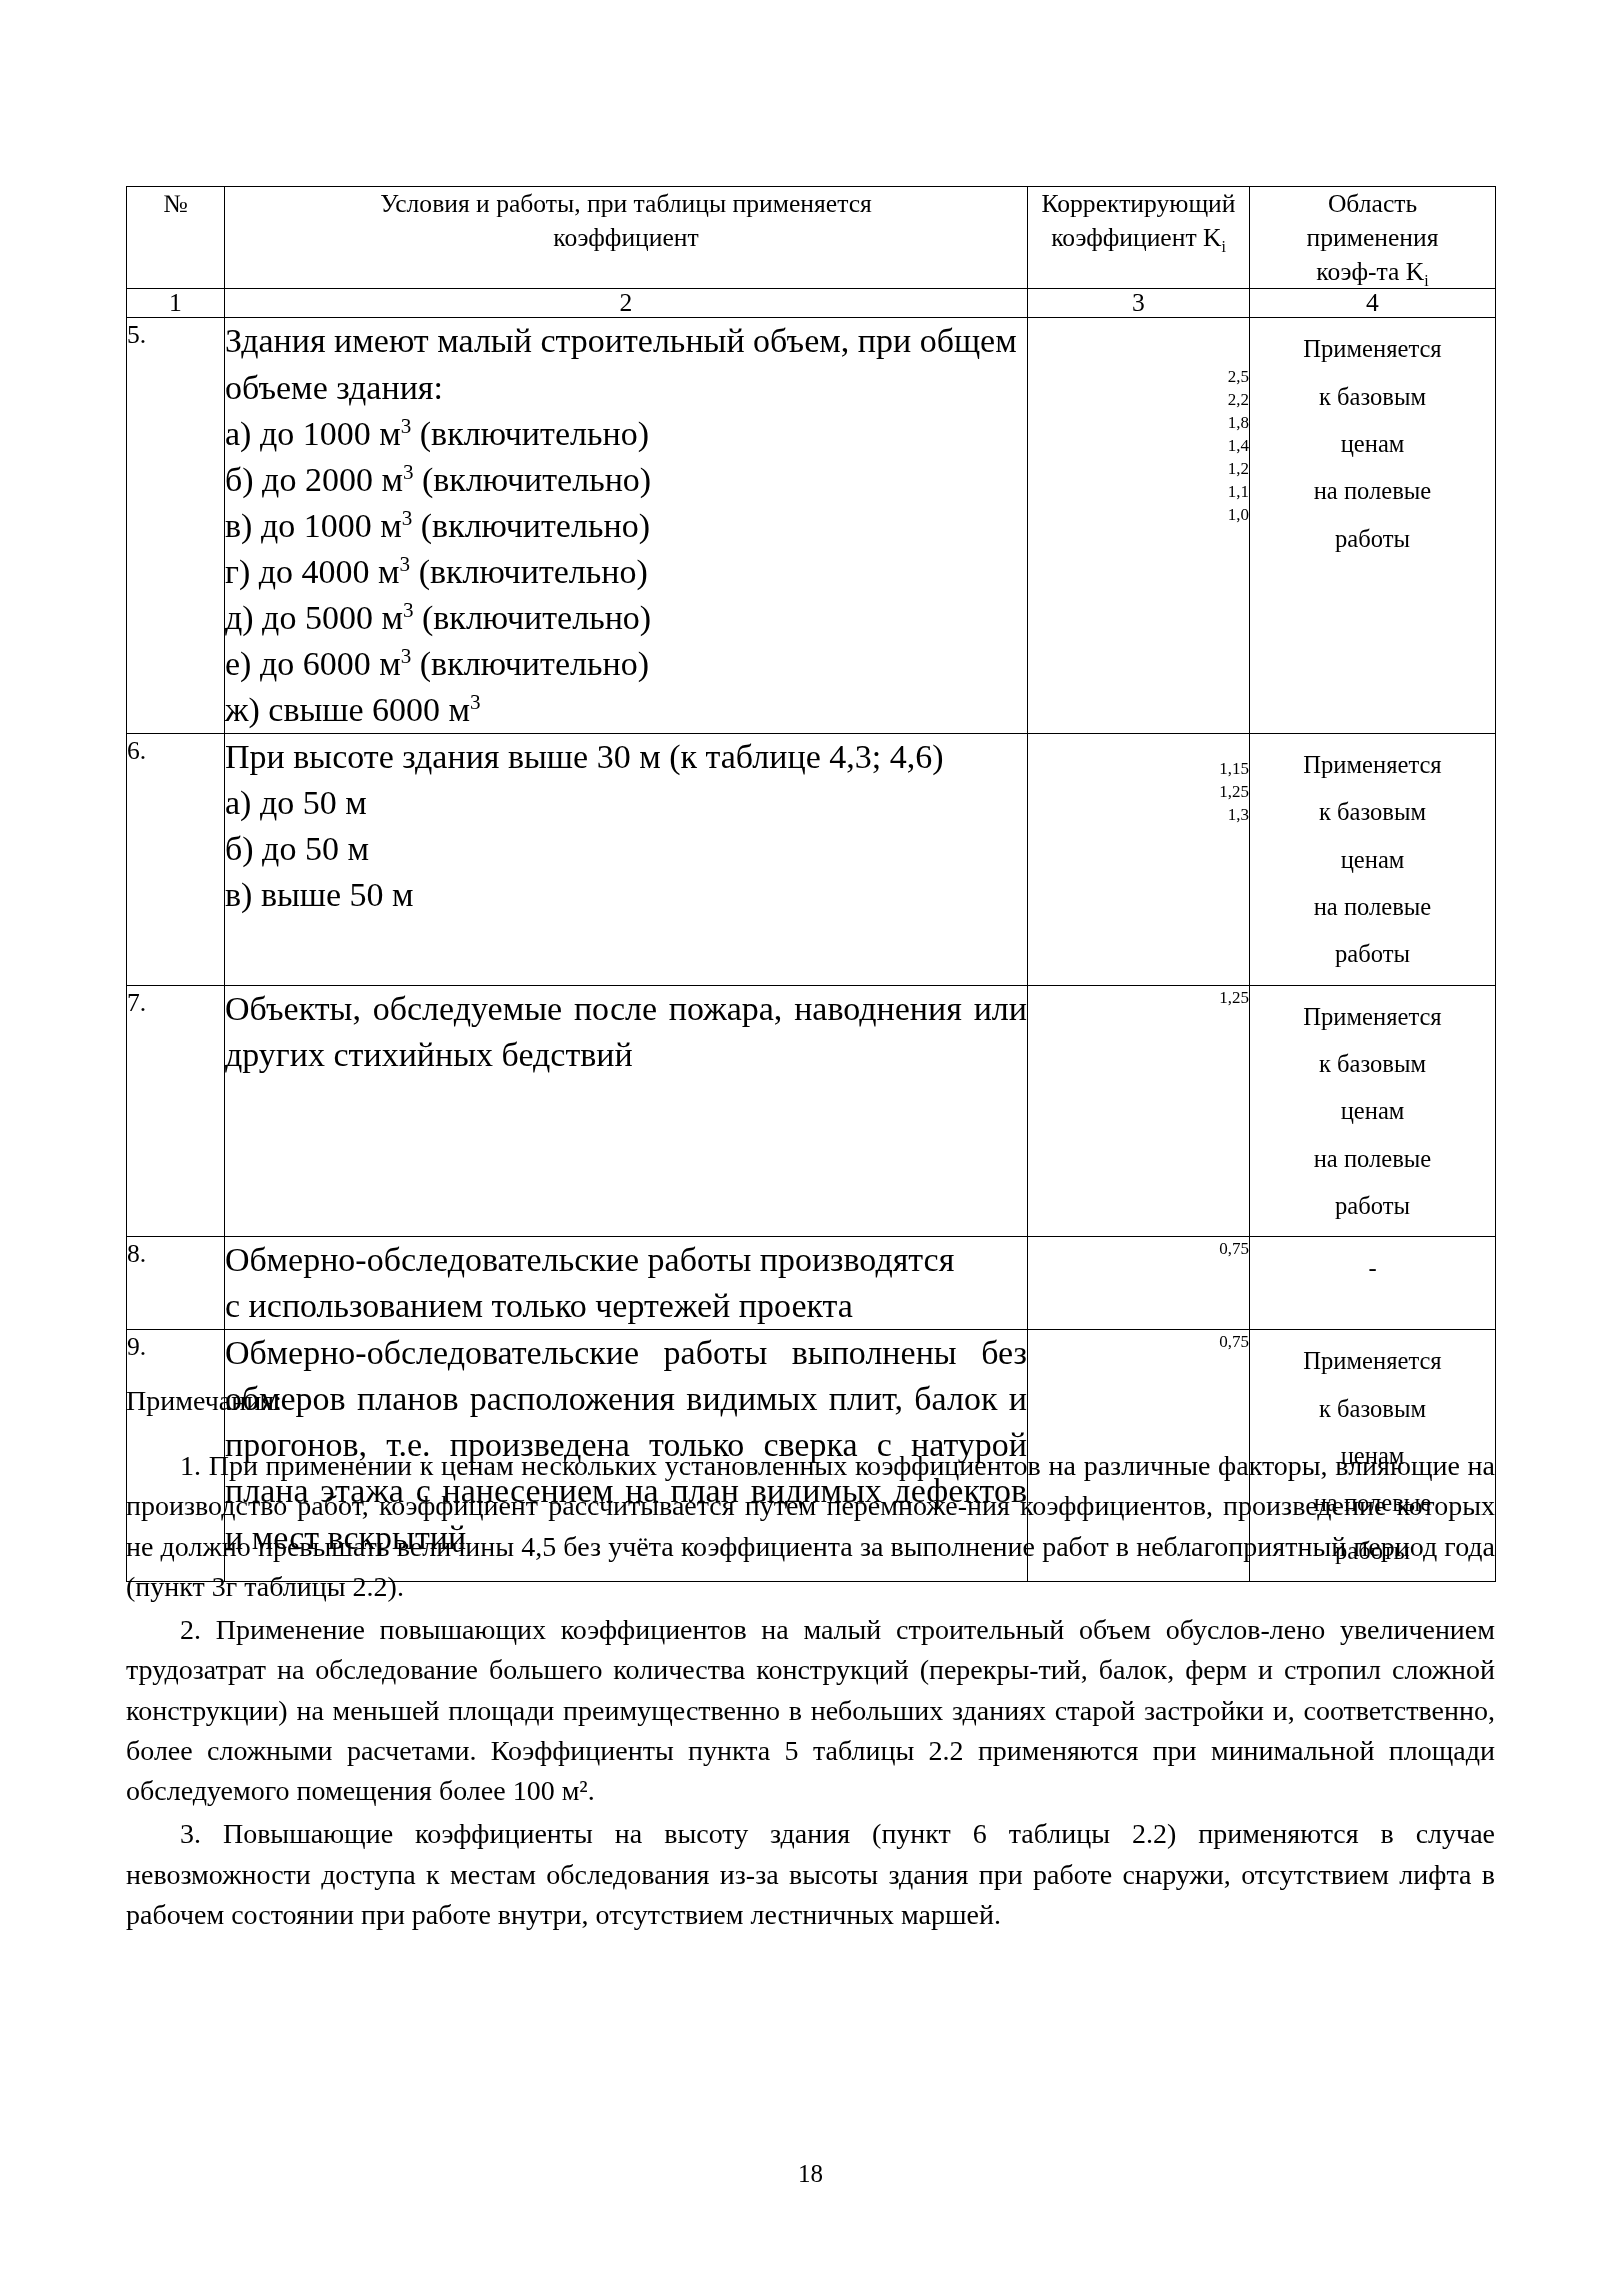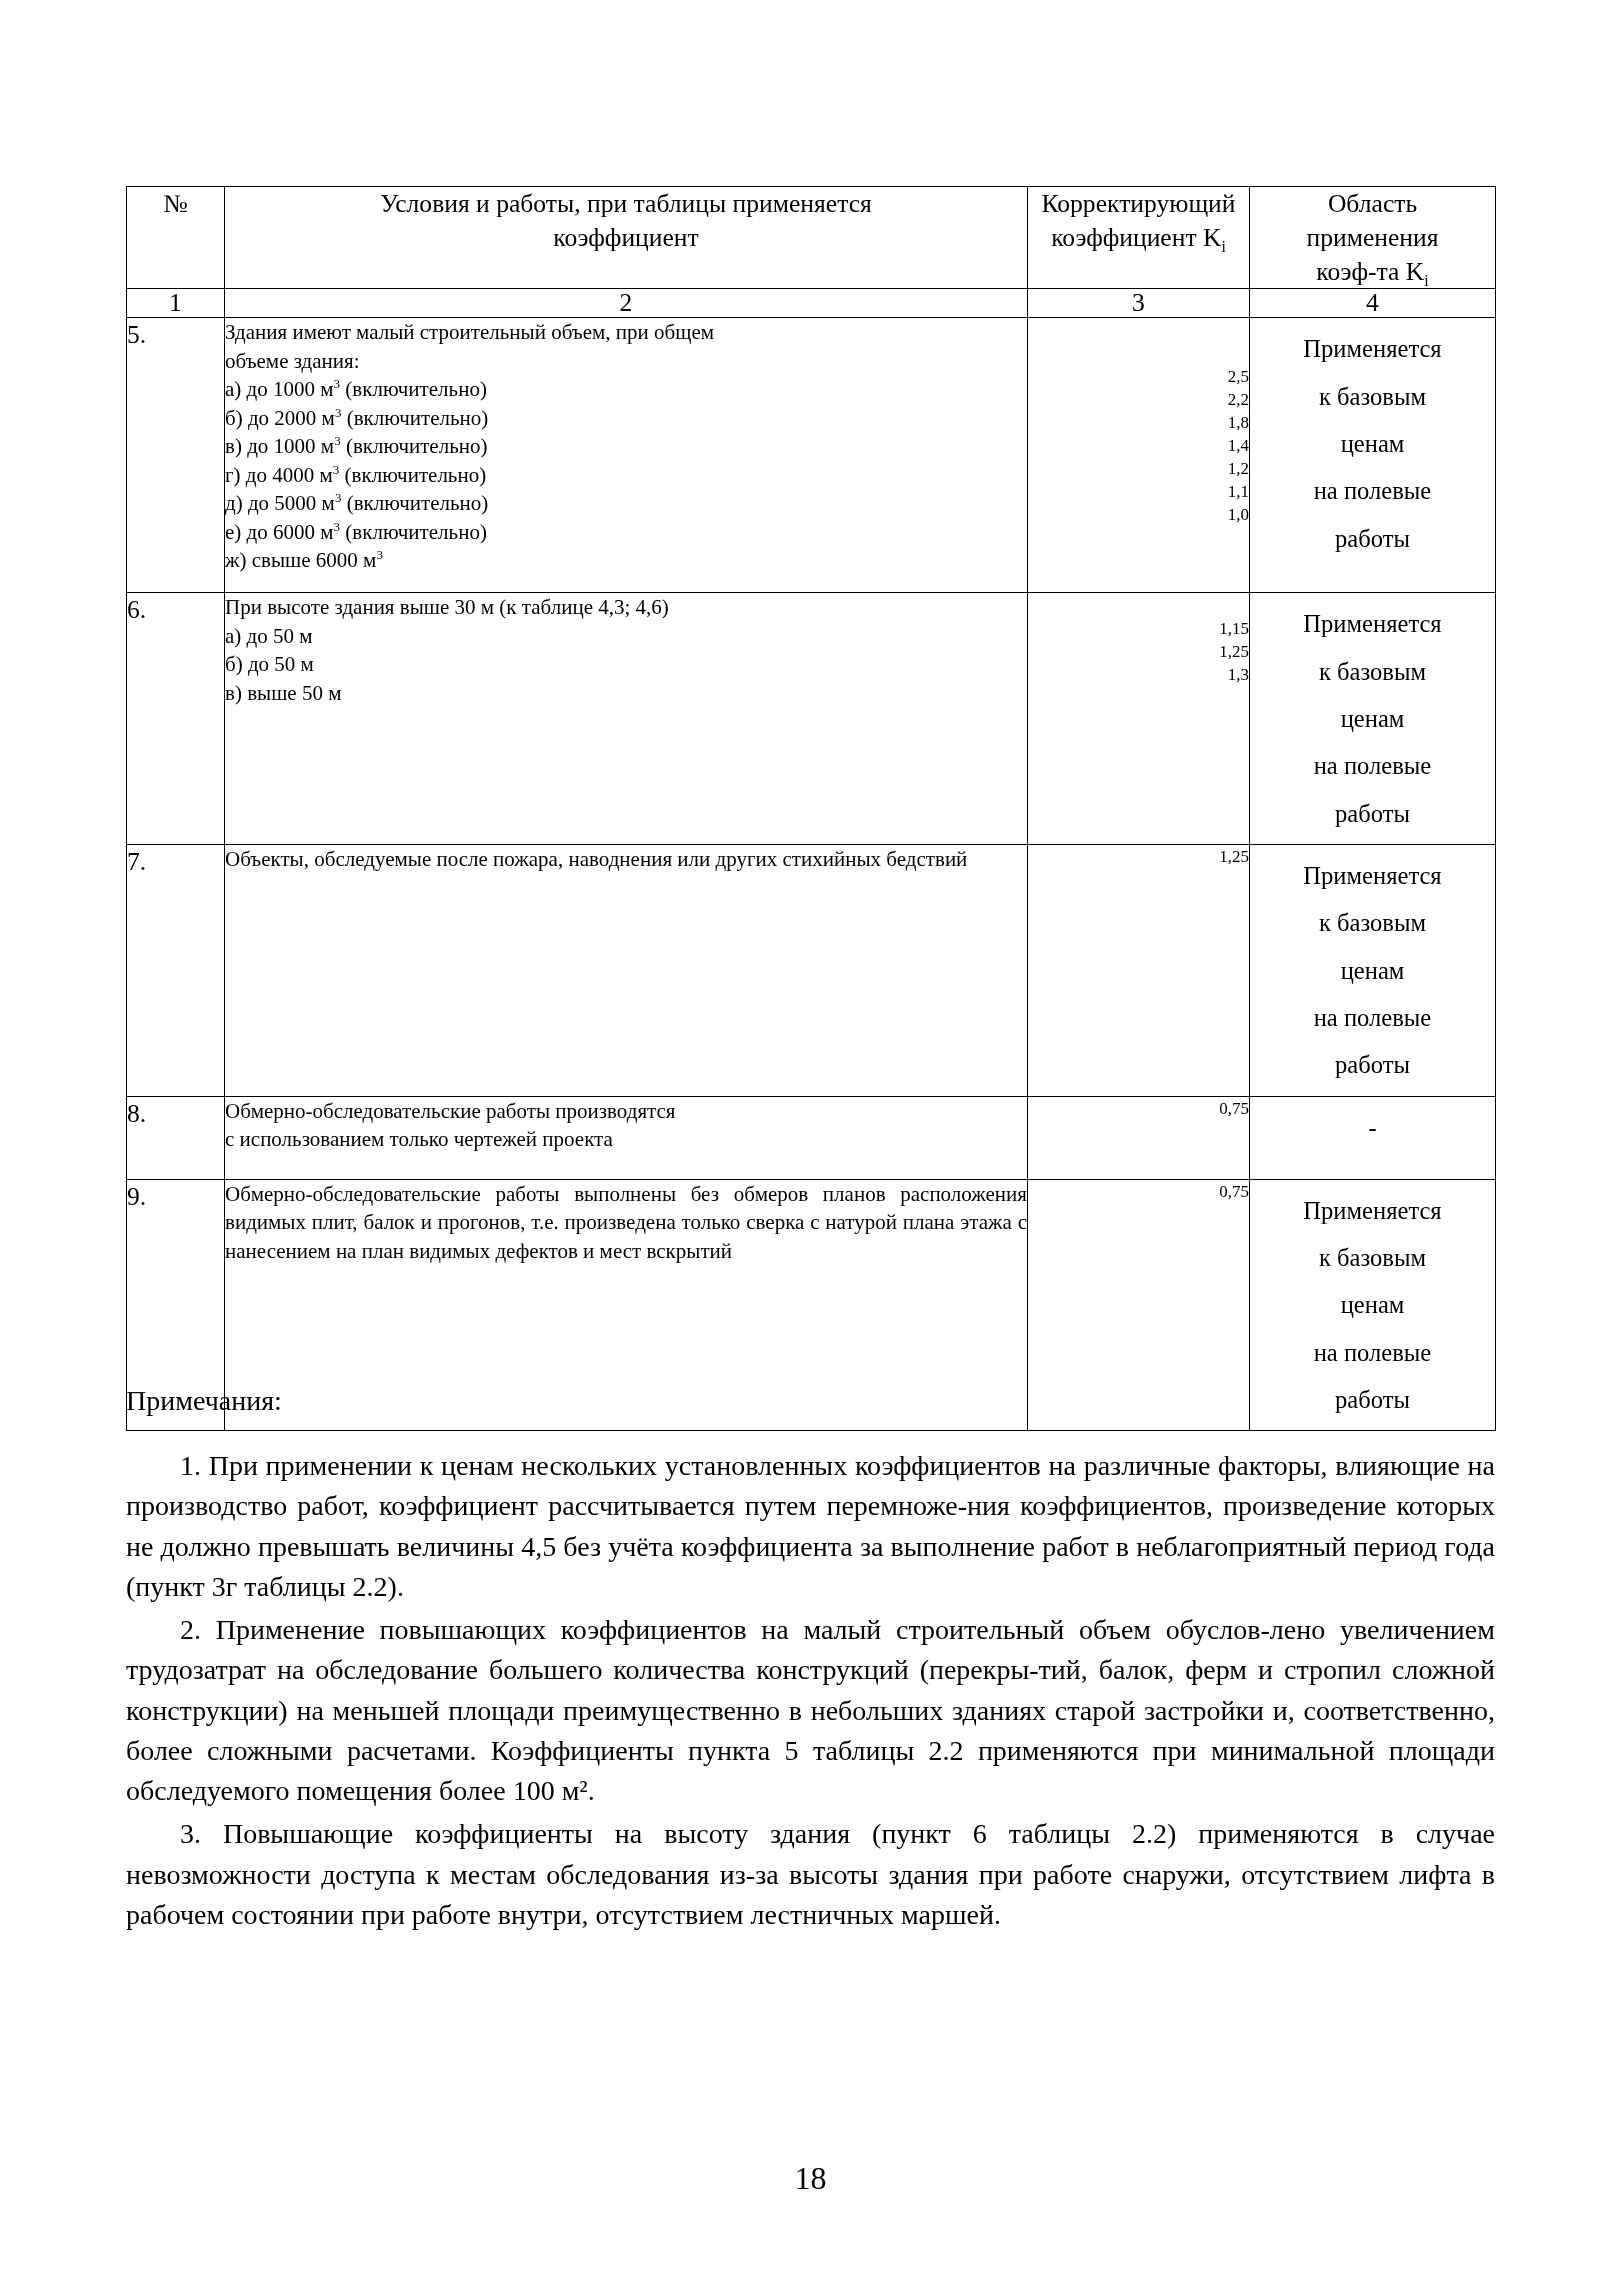--- a/index.html
+++ b/index.html
@@ -72,21 +72,21 @@
 
   .cell-no {
     text-align: left;
     padding: 7.6px 0 0 9.5px;
     font-size: 25.6px;
     line-height: 1.32;
   }
   .cell-desc {
     text-align: left;
     padding: 7.6px 9.5px 7.6px 11.4px;
-    font-size: 21px;
+    font-size: 34px;
     line-height: 1.355;
     font-family: Liberation Serif, serif;
   }
   .cell-desc.justify p { text-align: justify; }
   .cell-desc p {
     margin: 0;
     line-height: 1.355;
   }
   .cell-k {
     text-align: right;
@@ -137,21 +137,21 @@
   }
   .notes p.note:last-child { margin-bottom: 0; }
 
   
   .page-number {
     position: absolute;
     left: 0;
     top: 2160px;
     width: 1621px;
     text-align: center;
-    font-size: 32px;
+    font-size: 25px;
   }
 </style>
 </head>
 <body>
 
 <div class="page">
 
 
   <table class="coef-table">
     <colgroup>

